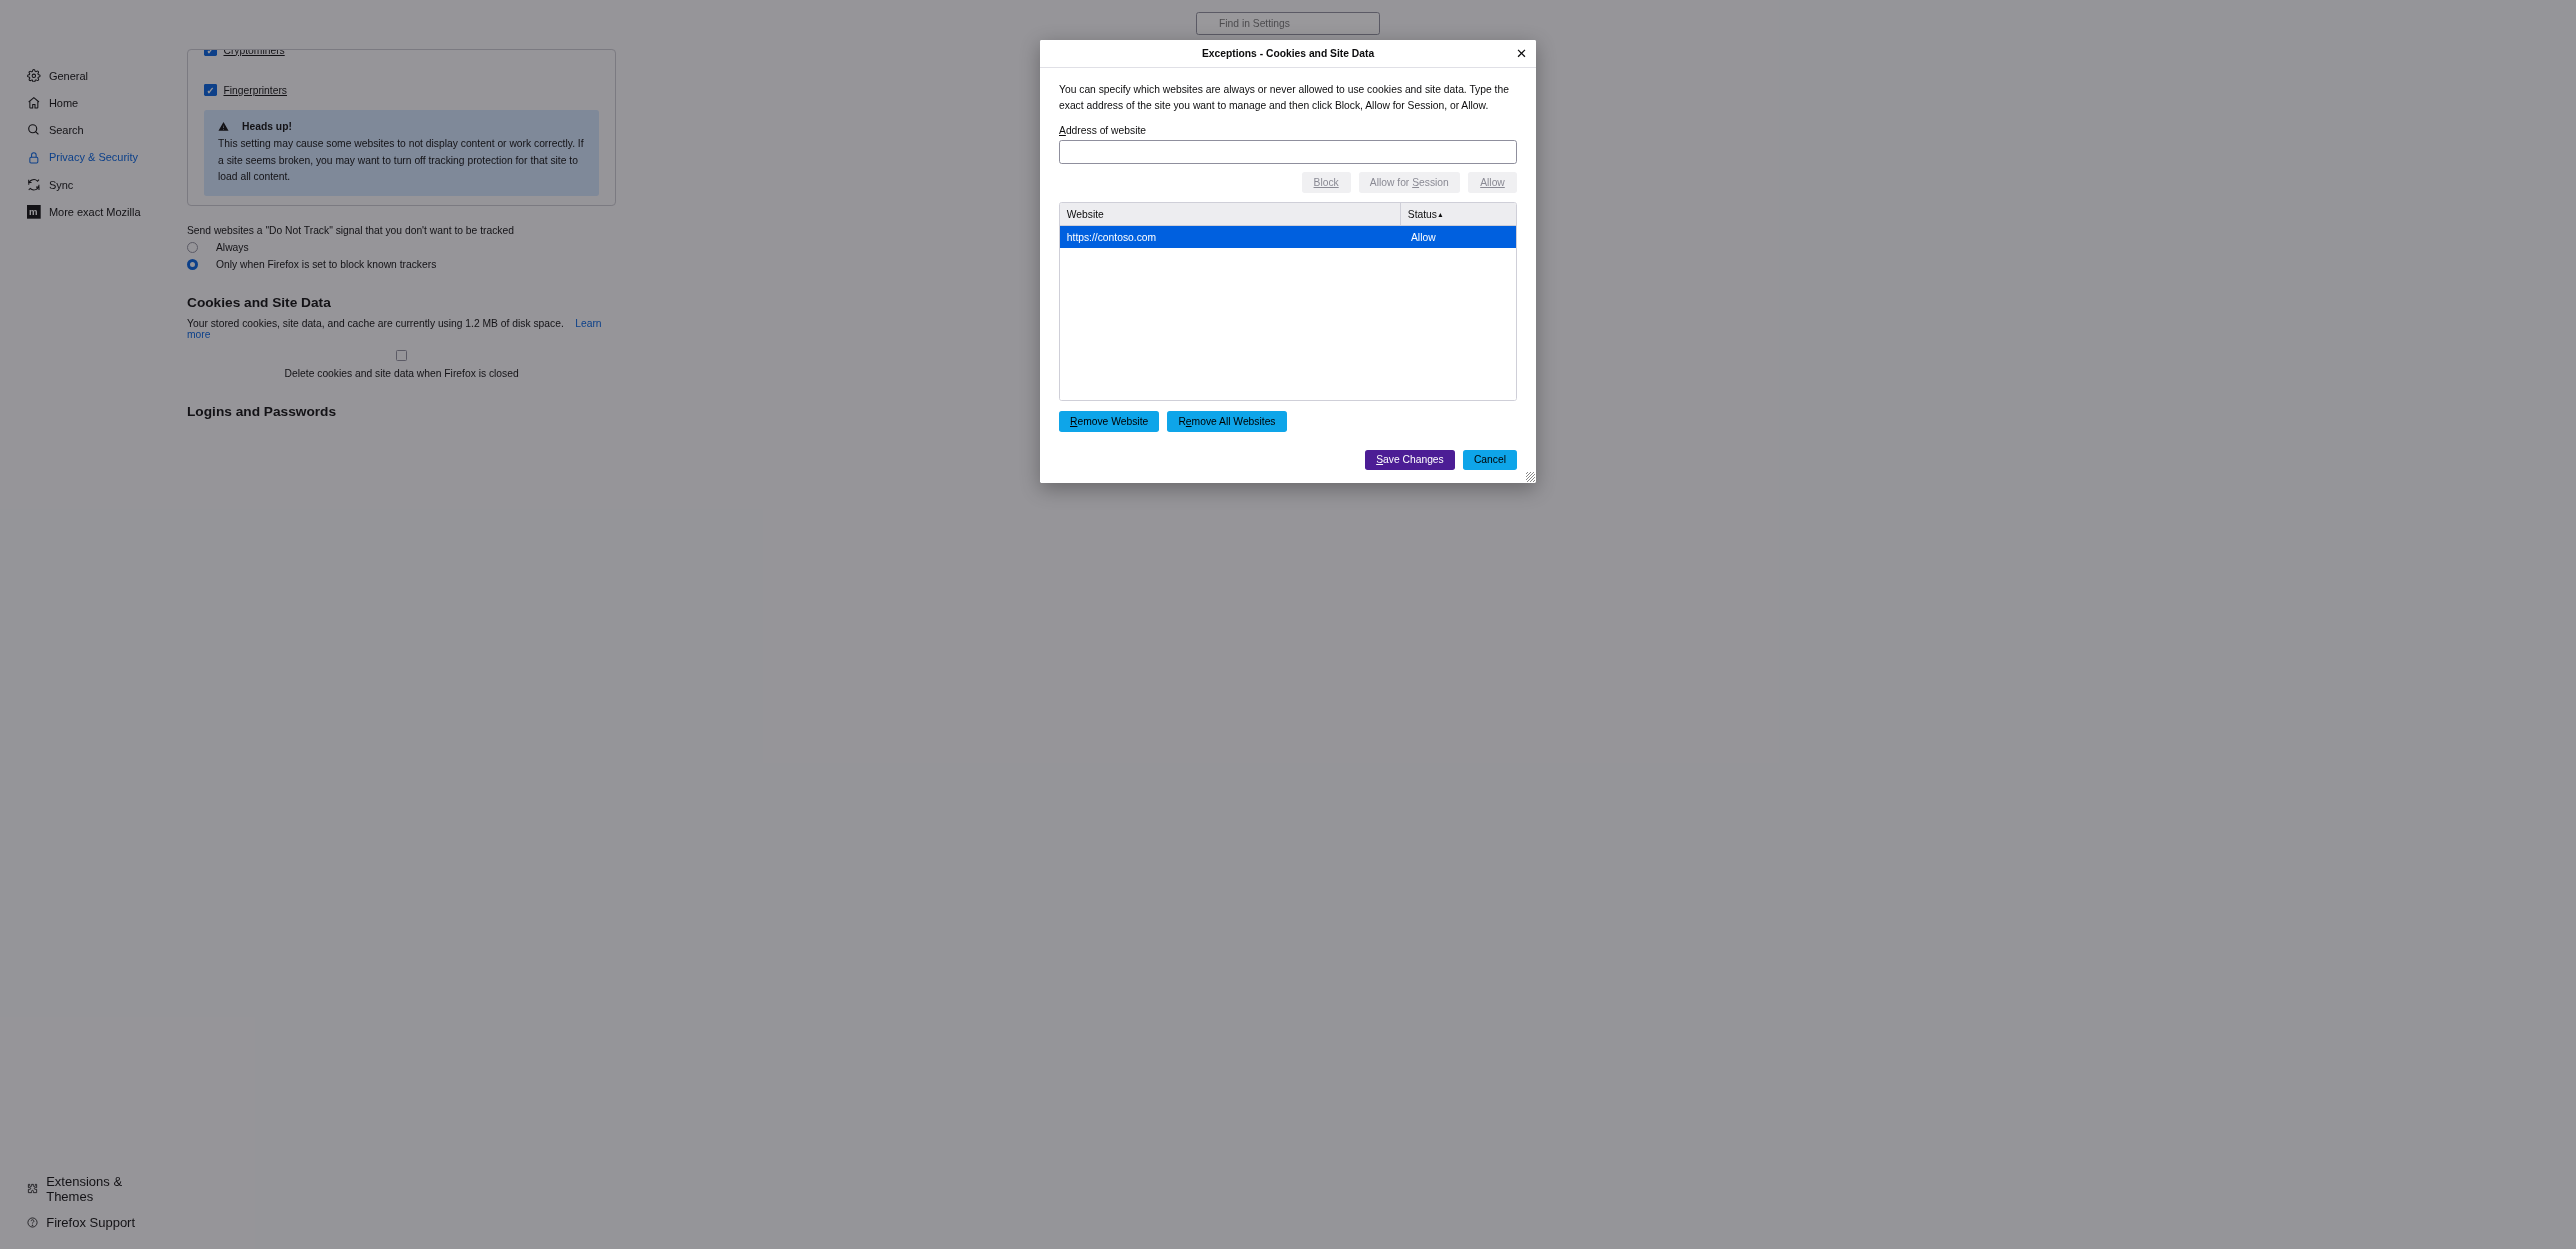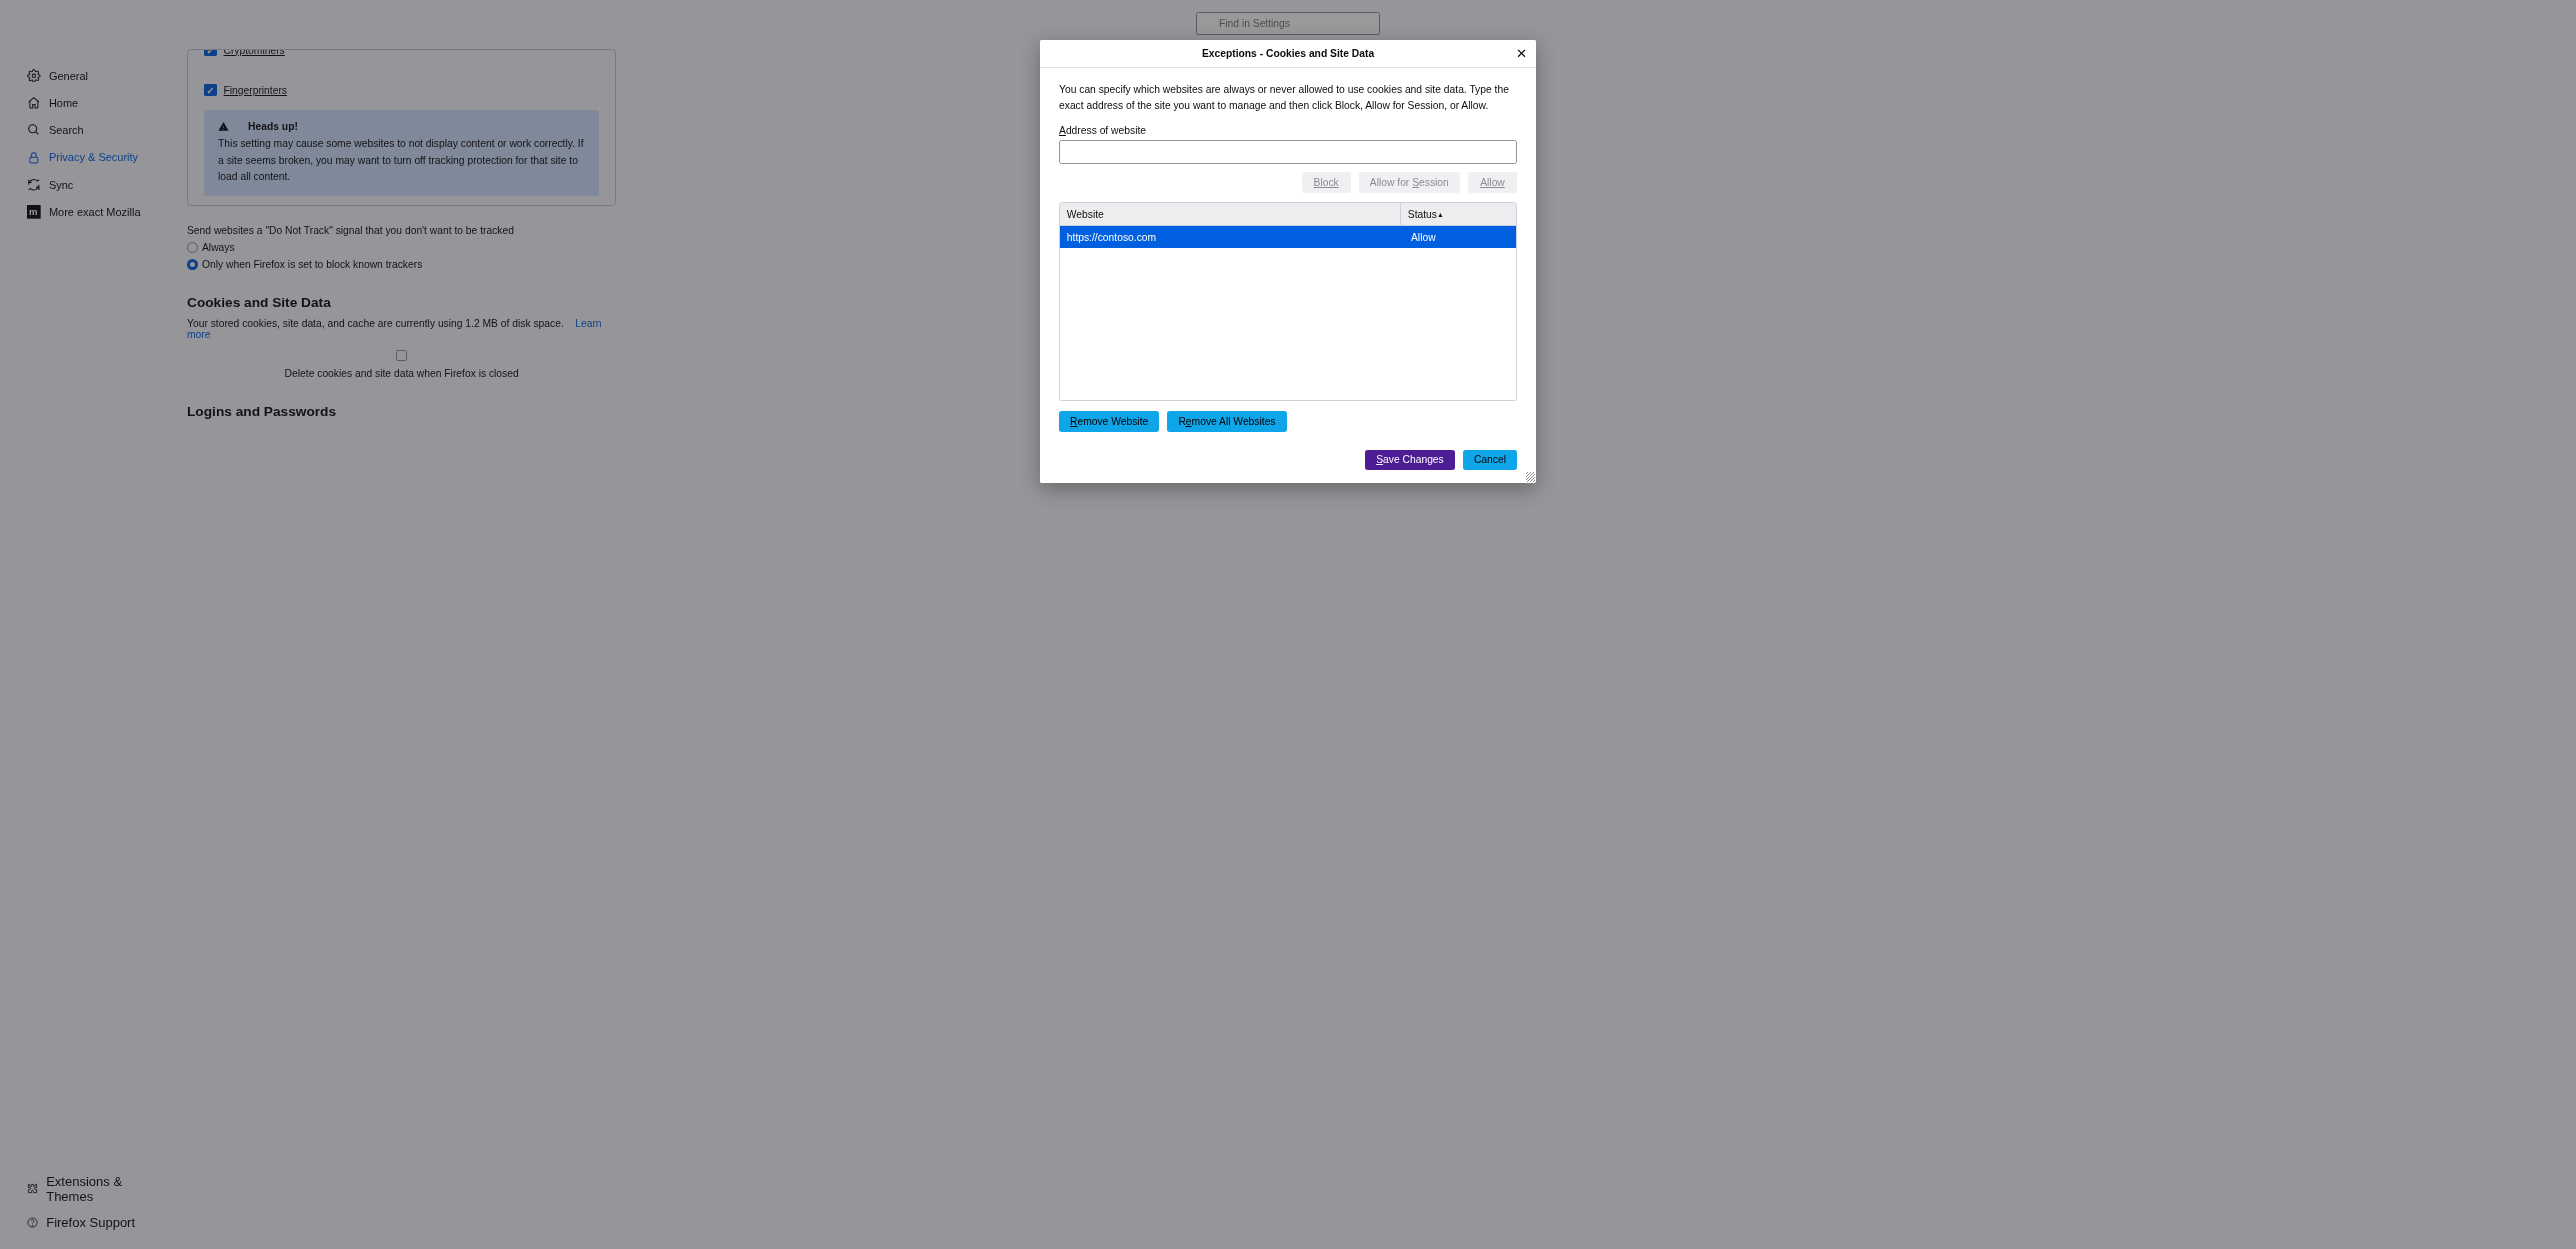--- a/index.html
+++ b/index.html
@@ -86,25 +86,25 @@
       display:flex; align-items:center; gap:6.8px; padding: 0 16.4px 9.6px 16.4px;
     }
     .checkbox-sq {
       width:12.3px; height:12.3px; background:#0060df; border-radius:1.4px;
       display:flex; align-items:center; justify-content:center; flex-shrink:0;
     }
     .checkbox-sq::after { content:"✓"; color:#fff; font-size:9.6px; font-weight:bold; }
     .heads-up {
       background:#cfe3fb; margin: 4.1px 16.4px 0 16.4px; padding: 11px 13.7px; border-radius:2.7px;
     }
-    .heads-up-title { font-weight:600; display:flex; align-items:center; gap:19px; }
+    .heads-up-title { font-weight:600; display:flex; align-items:center; gap:13px; }
     .heads-up-body { margin-top:4.1px; line-height:1.6; }
 
     .section-text { margin: 13.7px 0 6.8px 0; }
-    .radio-row { display:flex; align-items:center; gap:4px; margin:5.5px 0; }
+    .radio-row { display:flex; align-items:center; gap:18px; margin:5.5px 0; }
     .radio { width:11px; height:11px; border:0.7px solid #8f8f9d; border-radius:50%; flex-shrink:0; }
     .radio.filled { border:3.4px solid #0060df; }
 
     .section-head { font-size:13.7px; font-weight:600; margin: 25px 0 8.2px 0; }
     .link { color:#0060df; }
     .check-row { display:flex; align-items:center; gap:6.8px; margin-top:9.6px;flex-direction:column; }
     .check-empty { width:11px; height:11px; border:0.7px solid #8f8f9d; border-radius:1.4px; flex-shrink:0; }
 
     
     .overlay {

